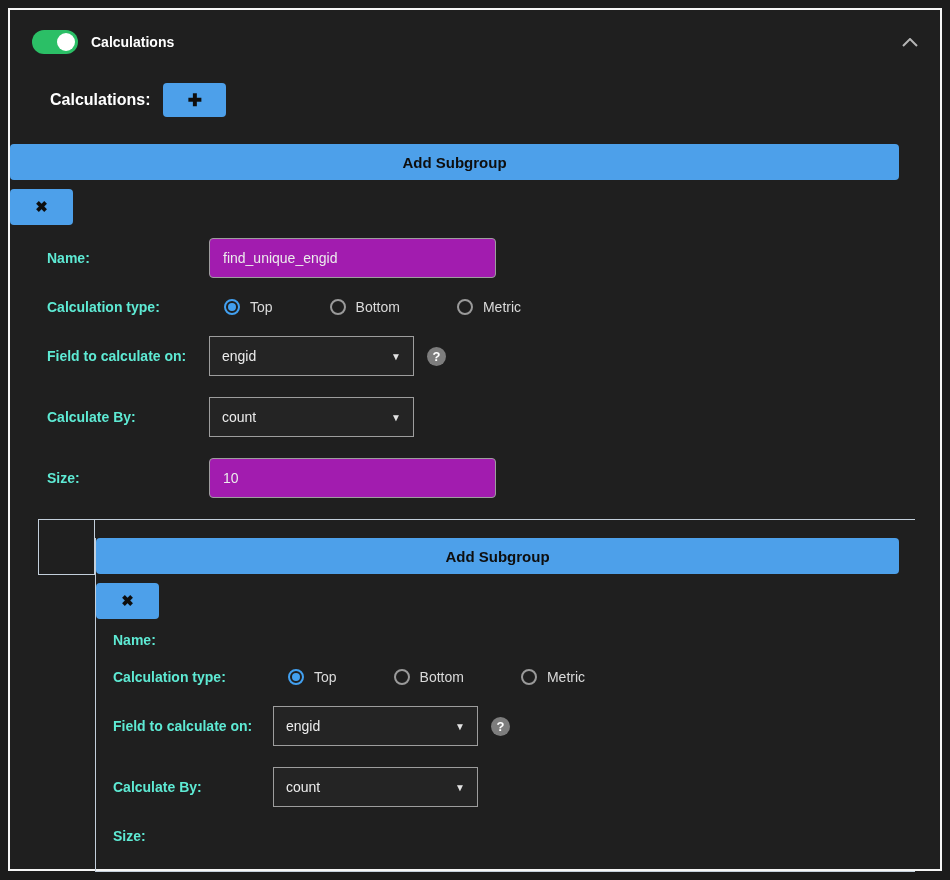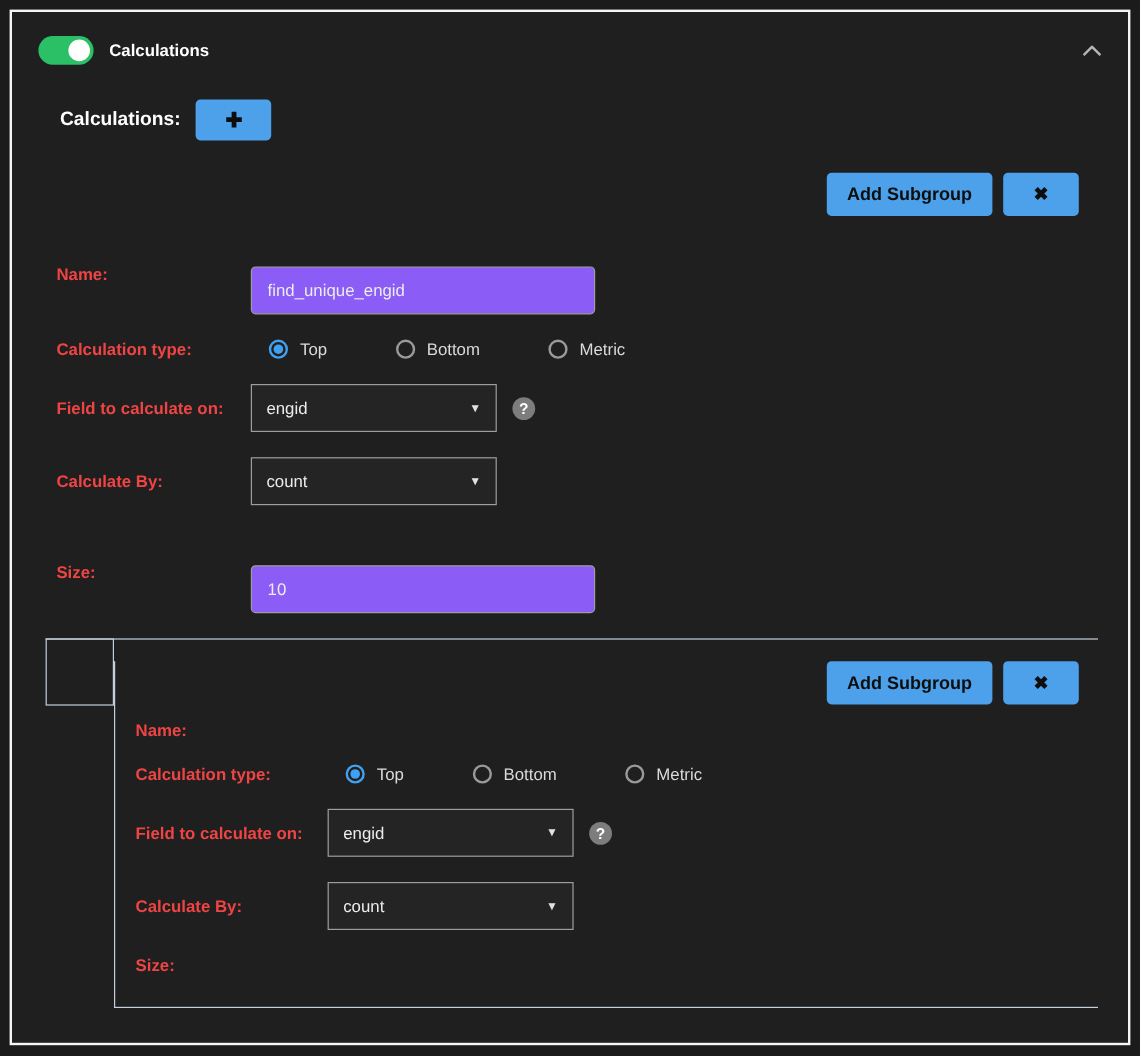--- a/index.html
+++ b/index.html
@@ -34,31 +34,31 @@
   
   .section-row { display: flex; align-items: center; padding: 29px 0 0 40px; }
   .section-label { color: #ffffff; font-weight: bold; font-size: 16px; }
   .btn {
     background: #4da0ea; border: none; border-radius: 4px;
     color: #0e0e0e; font-weight: bold; cursor: pointer; font-family: inherit;
     display: inline-flex; align-items: center; justify-content: center;
   }
   .btn-add { width: 63px; height: 34px; font-size: 17px; margin-left: 13px; }
   
-  .group-actions { display: flex; justify-content: flex-end; gap: 9px; padding-right: 41px; margin-top: 27px; }
+  .group-actions { display: flex; justify-content: flex-end; gap: 9px; padding-right: 41px; margin-top: 27px; flex-direction: column; }
   .btn-subgroup { height: 36px; padding: 0 17px; font-size: 15px; }
   .btn-remove { width: 63px; height: 36px; font-size: 15px; }
   
   .form { padding-left: 37px; margin-top: 13px; }
   .form-row { display: flex; align-items: center; margin-bottom: 21px; }
-  .form-label { width: 162px; flex-shrink: 0; color: #ef4444; font-weight: bold; font-size: 14px; }
+  .form-label { width: 162px; flex-shrink: 0; color: #5eead4; font-weight: bold; font-size: 14px; }
   .text-input {
-    width: 287px; height: 40px; background: #8b5cf6;
+    width: 287px; height: 40px; background: #a21caf;
     border: 1px solid #9d9d9d; border-radius: 4px;
-    color: #ececec; font-size: 14px; padding: 0 13px; font-family: inherit; margin-top: 29px;
+    color: #ececec; font-size: 14px; padding: 0 13px; font-family: inherit;
   }
   .select {
     width: 205px; height: 40px; background: #242424;
     border: 1px solid #9d9d9d; border-radius: 0;
     color: #ececec; font-size: 14px; padding: 0 12px;
     display: flex; align-items: center; justify-content: space-between; cursor: pointer;
   }
   .caret { font-size: 10px; color: #e2e2e2; }
   .help {
     width: 19px; height: 19px; border-radius: 50%;

